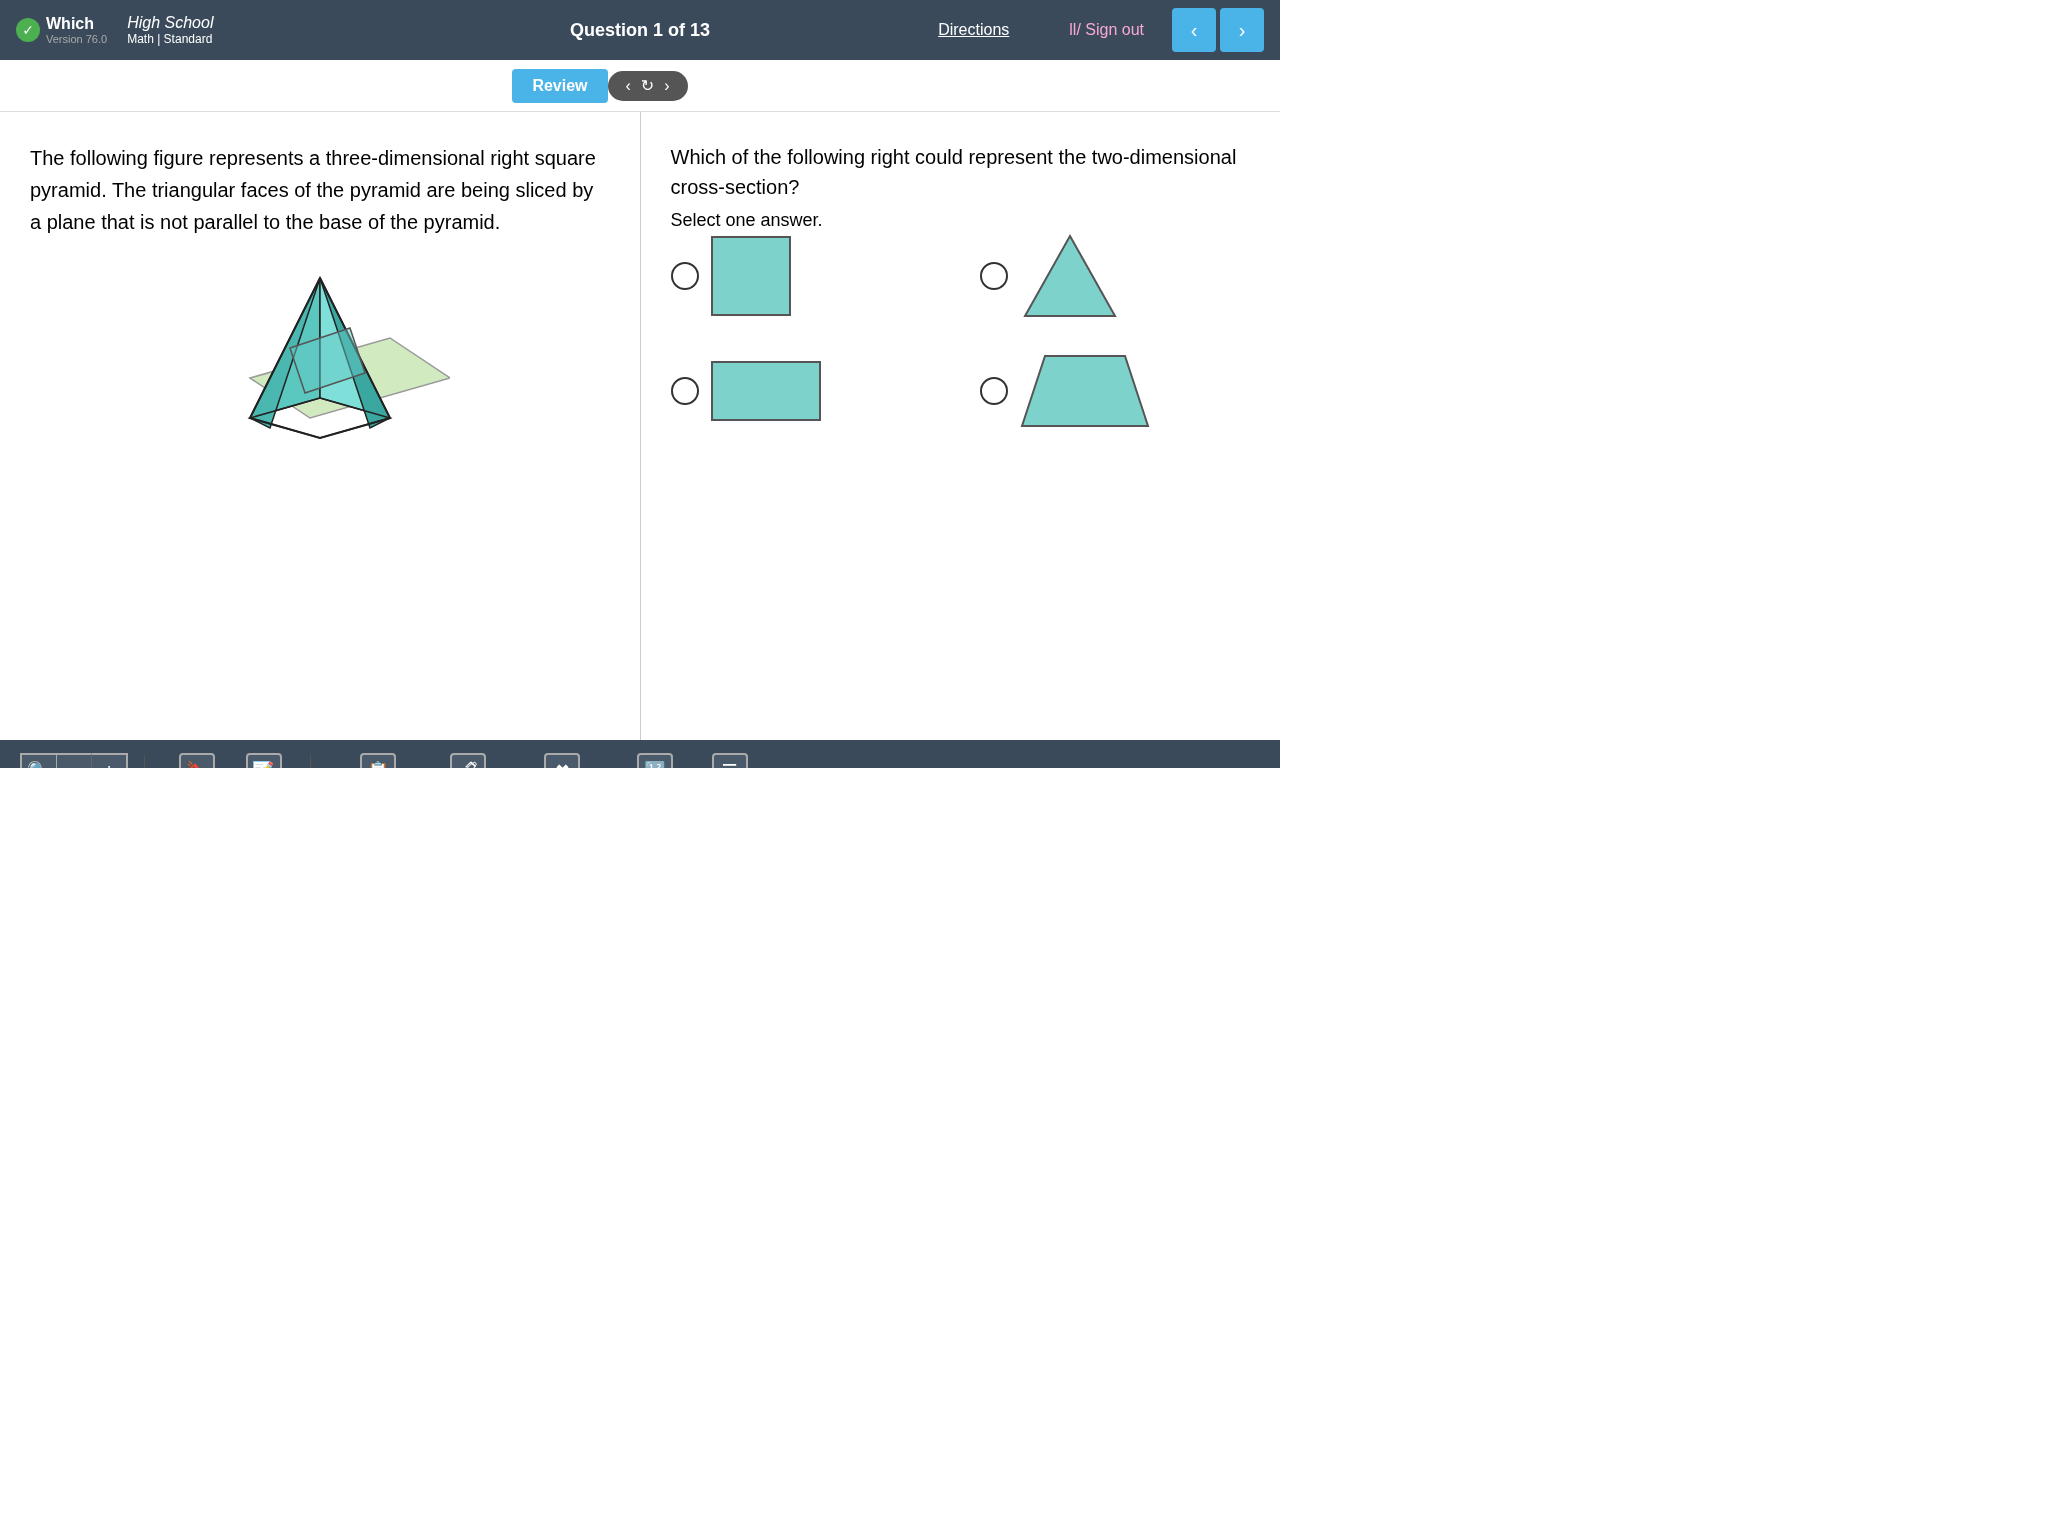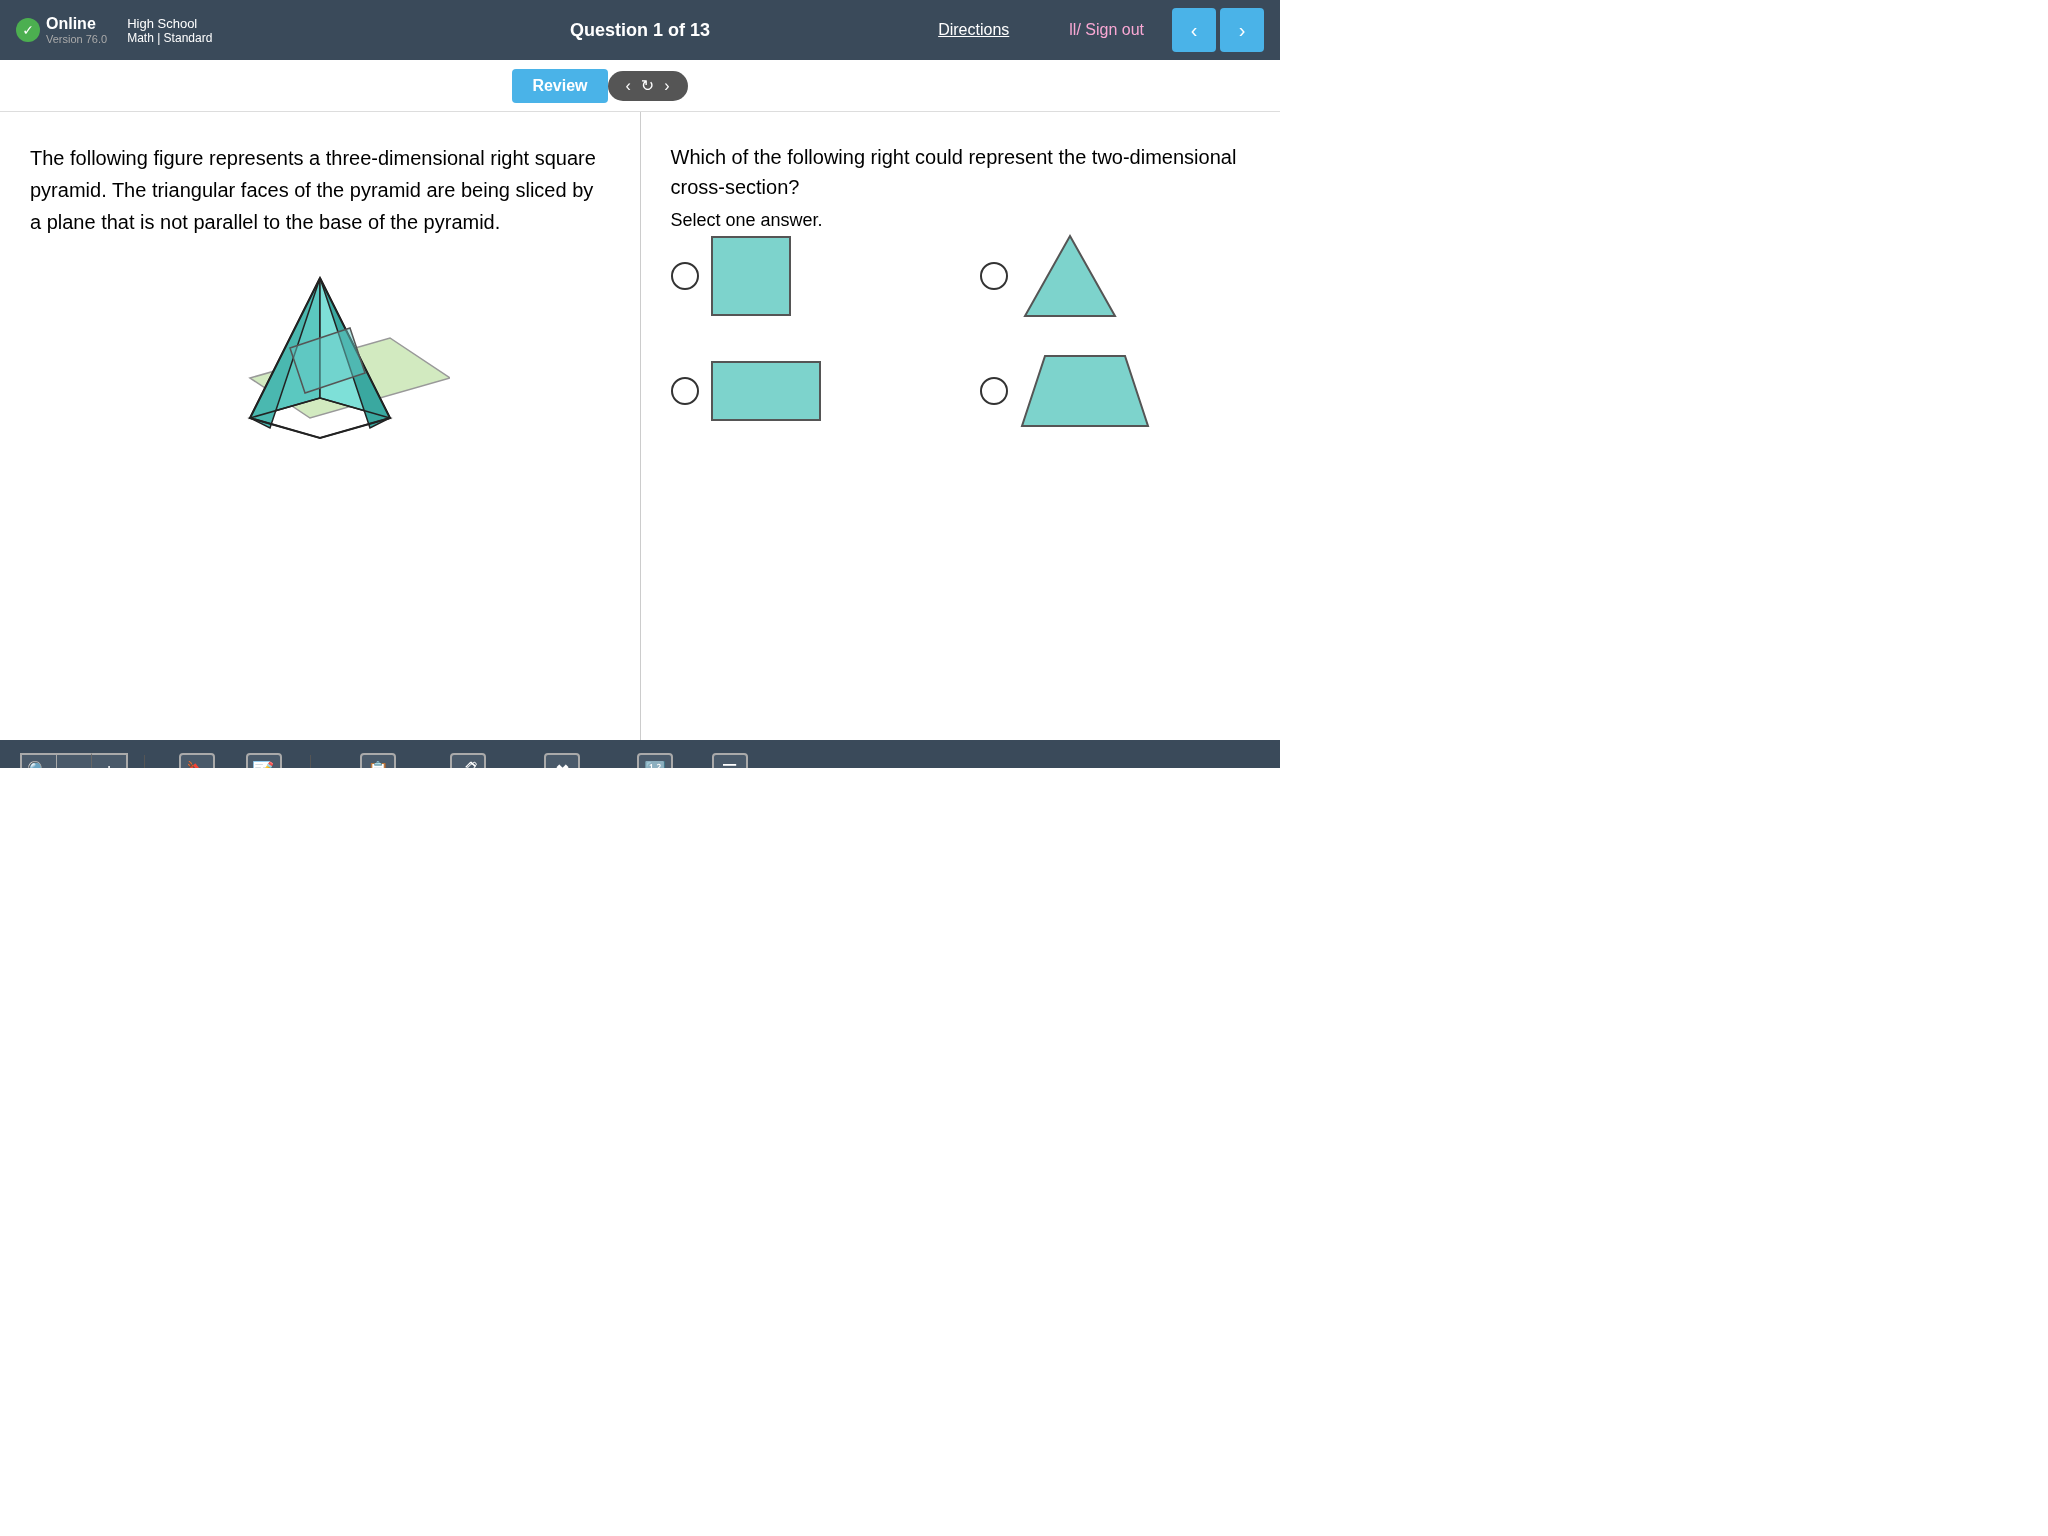--- a/index.html
+++ b/index.html
@@ -27,21 +27,21 @@
       display: flex; align-items: center; justify-content: center;
       color: white; font-size: 14px;
     }
     .status-text { display: flex; flex-direction: column; }
     .status-online { font-weight: bold; font-size: 16px; color: #fff; }
     .status-version { font-size: 11px; color: #aaa; }
     .breadcrumb {
       display: flex; flex-direction: column; margin-left: 20px;
       color: #fff;
     }
-    .breadcrumb-top { font-size: 13px; }
+    .breadcrumb-top { font-size: 16px; font-style: italic; }
     .breadcrumb-bottom { font-size: 12px; }
     .question-title {
       position: absolute; left: 50%; transform: translateX(-50%);
       color: #fff; font-size: 18px; font-weight: bold;
     }
     .top-right {
       margin-left: auto;
       display: flex; align-items: center; gap: 28px;
     }
     .directions-link {
@@ -193,21 +193,21 @@
     .zoom-minus { border-right: 1px solid #666; border-left: 1px solid #aaa; border-top: 2px solid #aaa; border-bottom: 2px solid #aaa; }
     .zoom-plus { border: 2px solid #aaa; border-left: none; }
   </style>
 </head>
 <body>
 
 <div class="top-bar">
   <div class="status-badge">
     <div class="status-icon">✓</div>
     <div class="status-text">
-      <span class="status-online">Online</span>
+      <span class="status-online">Which</span>
       <span class="status-version">Version 76.0</span>
     </div>
   </div>
   <div class="breadcrumb">
     <span class="breadcrumb-top">High School</span>
     <span class="breadcrumb-bottom">Math   |   Standard</span>
   </div>
   <div class="question-title">Question 1 of 13</div>
   <div class="top-right">
     <span class="directions-link">Directions</span>

